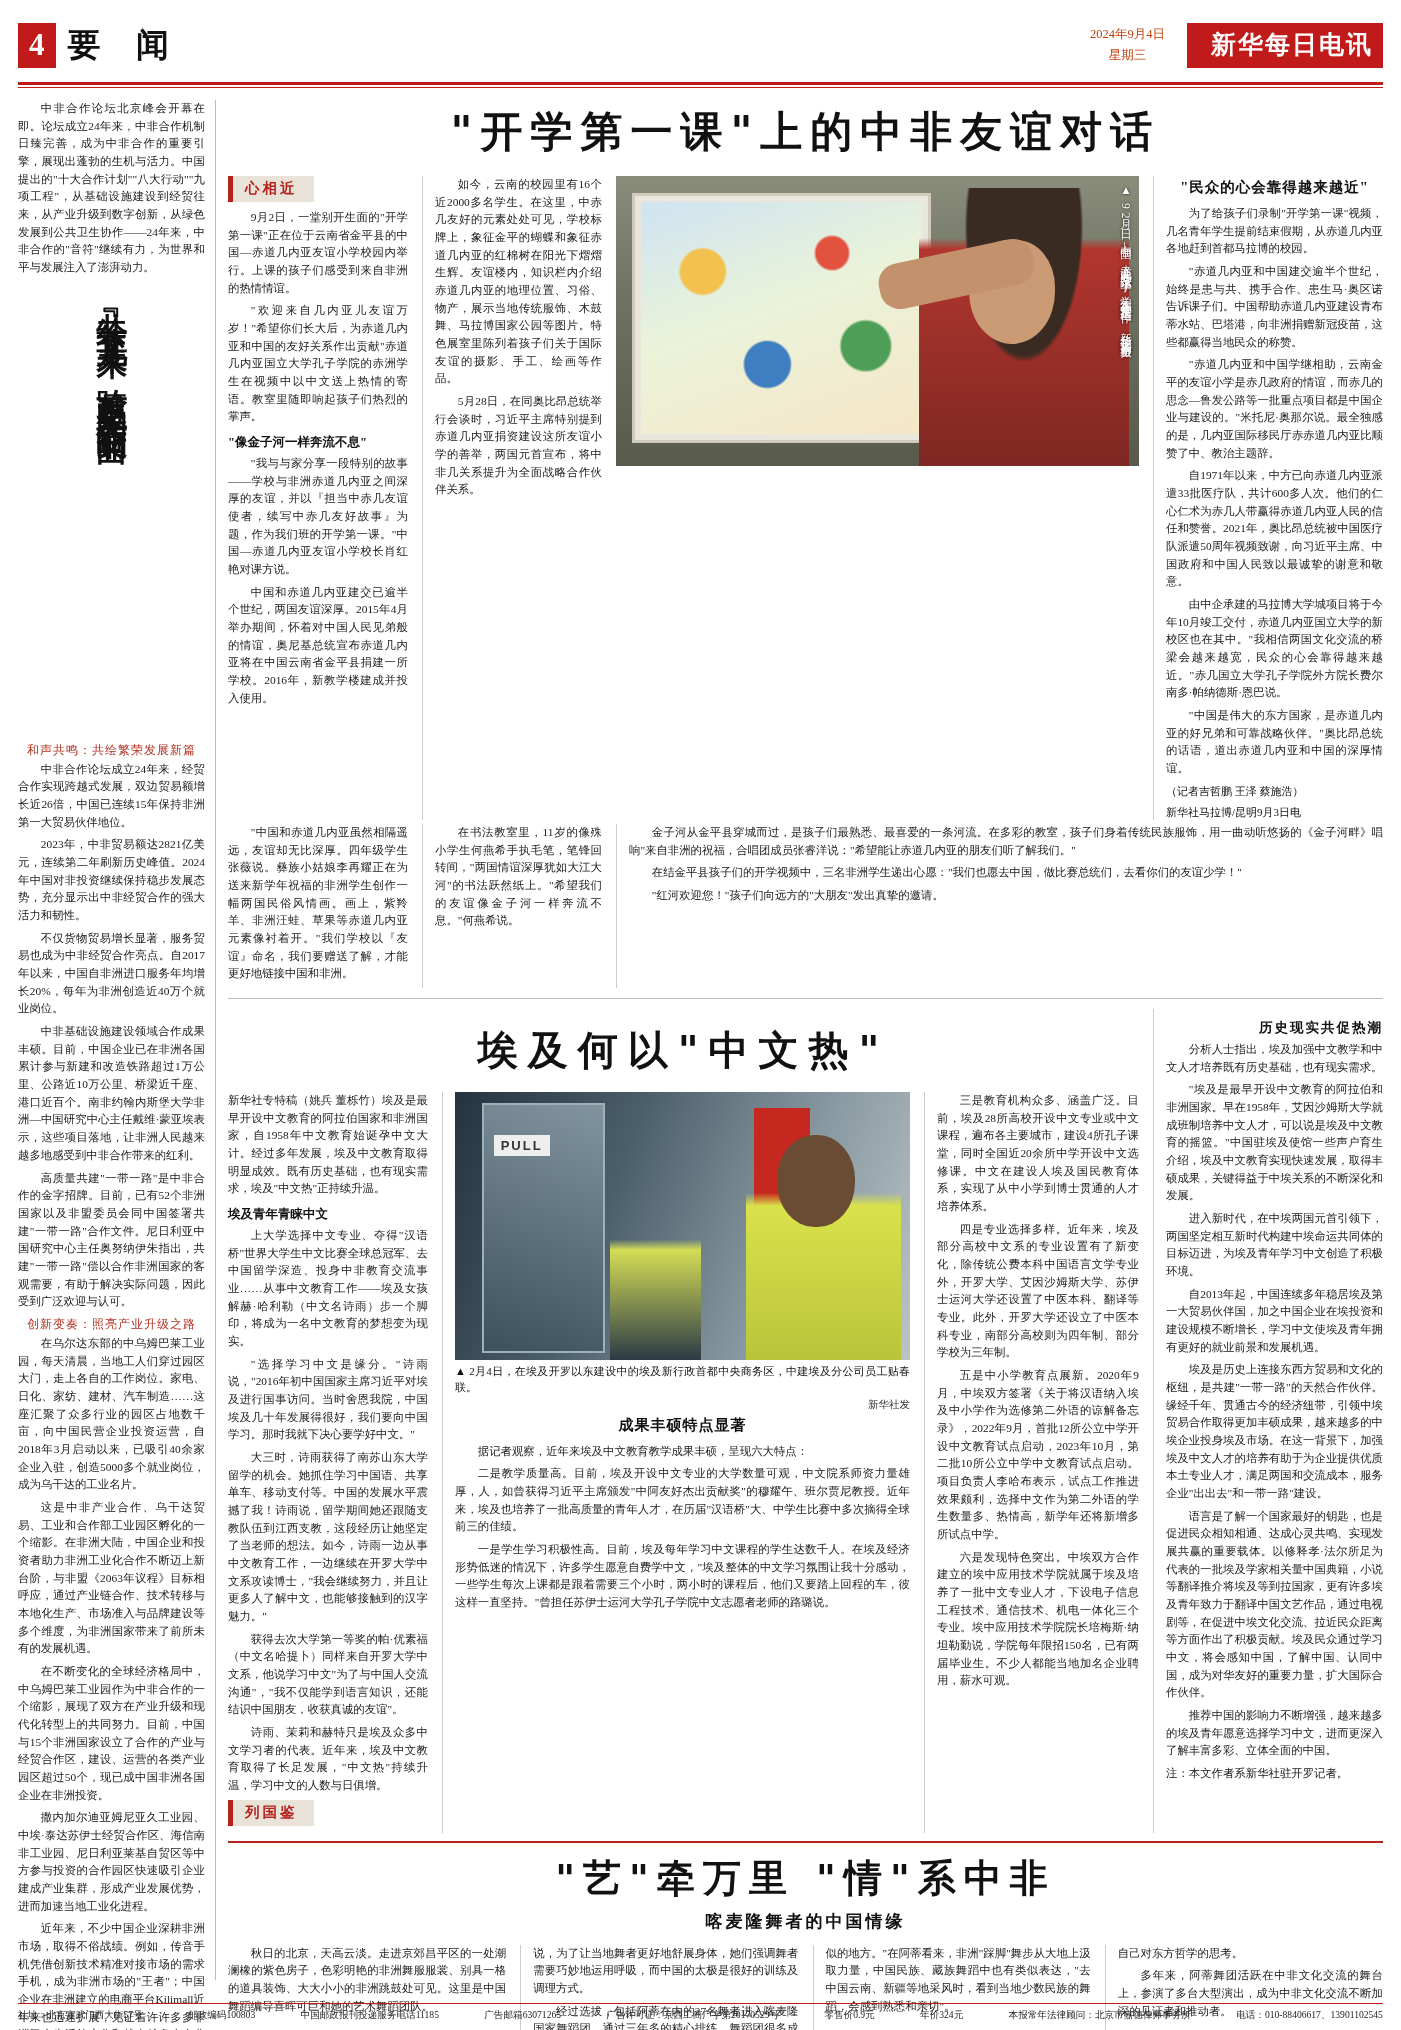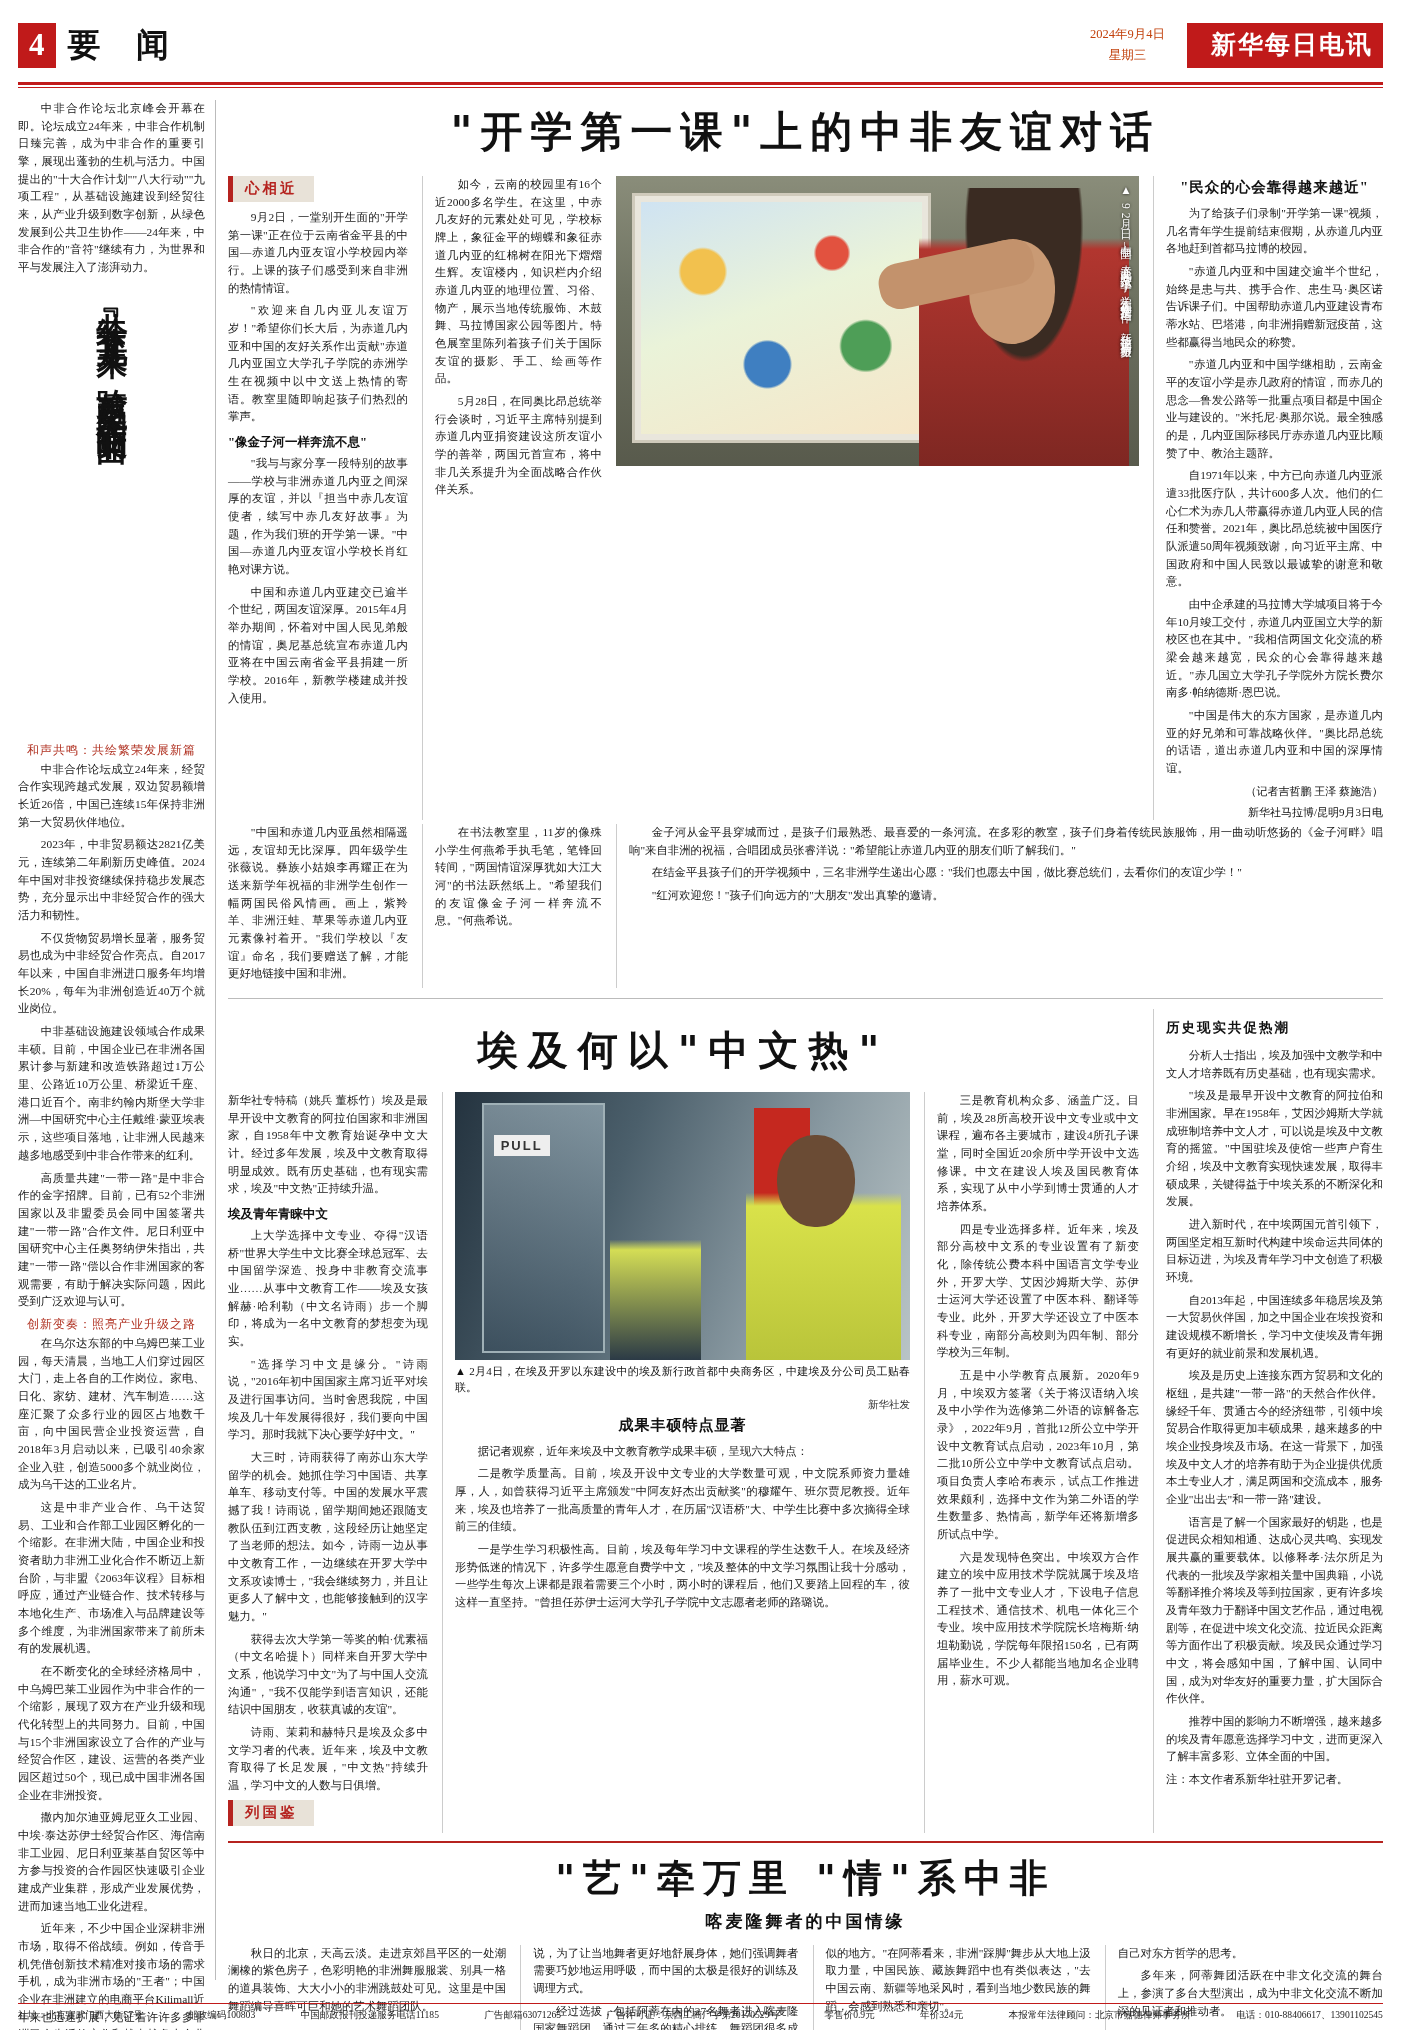--- a/index.html
+++ b/index.html
@@ -126,21 +126,20 @@
     font-size: 11.4px;
     line-height: 1.55;
     text-align: justify;
     margin: 0 0 5px 0;
     text-indent: 2em;
     color: #1a1a1a;
   }
   p.body.noind { text-indent: 0; }
   .byline {
     font-size: 11px;
-    text-align: right;
     margin-top: 6px;
   }
 
   
   .main-headline {
     text-align: center;
     font-size: 42px;
     font-weight: bold;
     letter-spacing: 8px;
     font-family: "DejaVu Serif", serif;
@@ -374,25 +373,25 @@
 
   
   .sidebox-title {
     text-align: center;
     font-weight: bold;
     font-size: 14.5px;
     letter-spacing: 1px;
     margin: 2px 0 8px 0;
   }
   .sub-head-c {
-    text-align: left;
+    text-align: right;
     font-weight: bold;
     font-size: 13.5px;
     letter-spacing: 2px;
-    margin: 10px 0 10px 0;
+    margin: 10px 0 4px 0;
   }
 
   
   .footer {
     position: absolute;
     left: 18px;
     right: 18px;
     bottom: 8px;
     border-top: 1px solid #c01a1a;
     padding-top: 5px;

